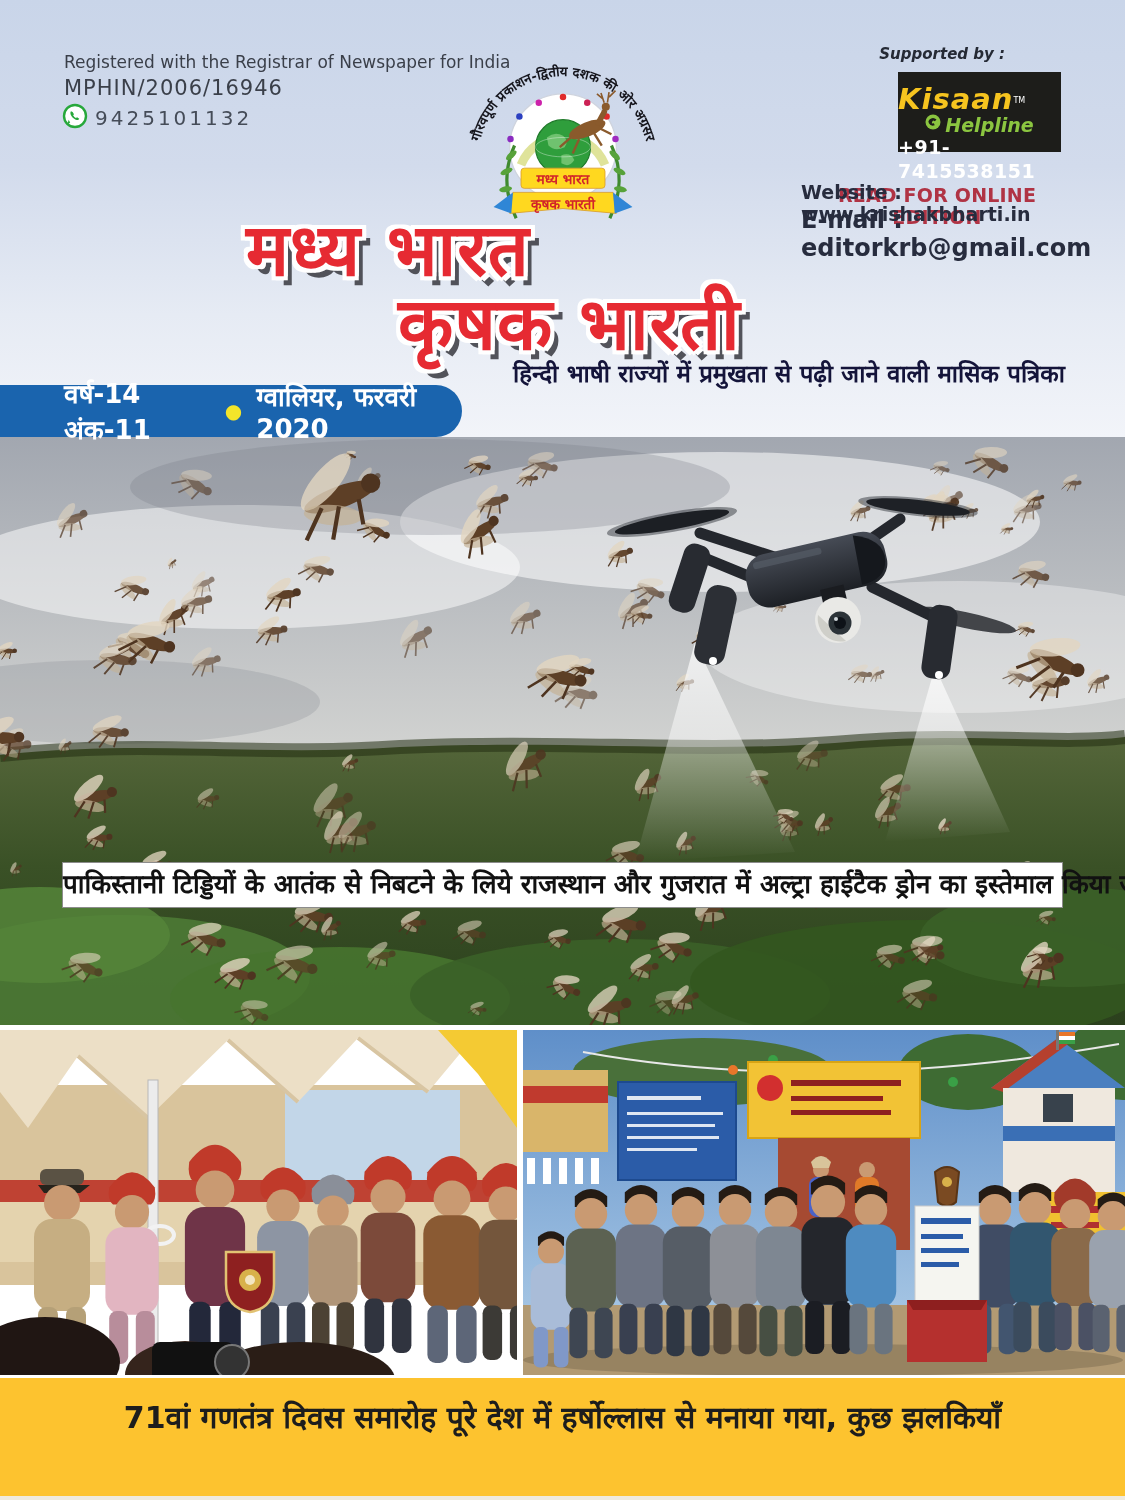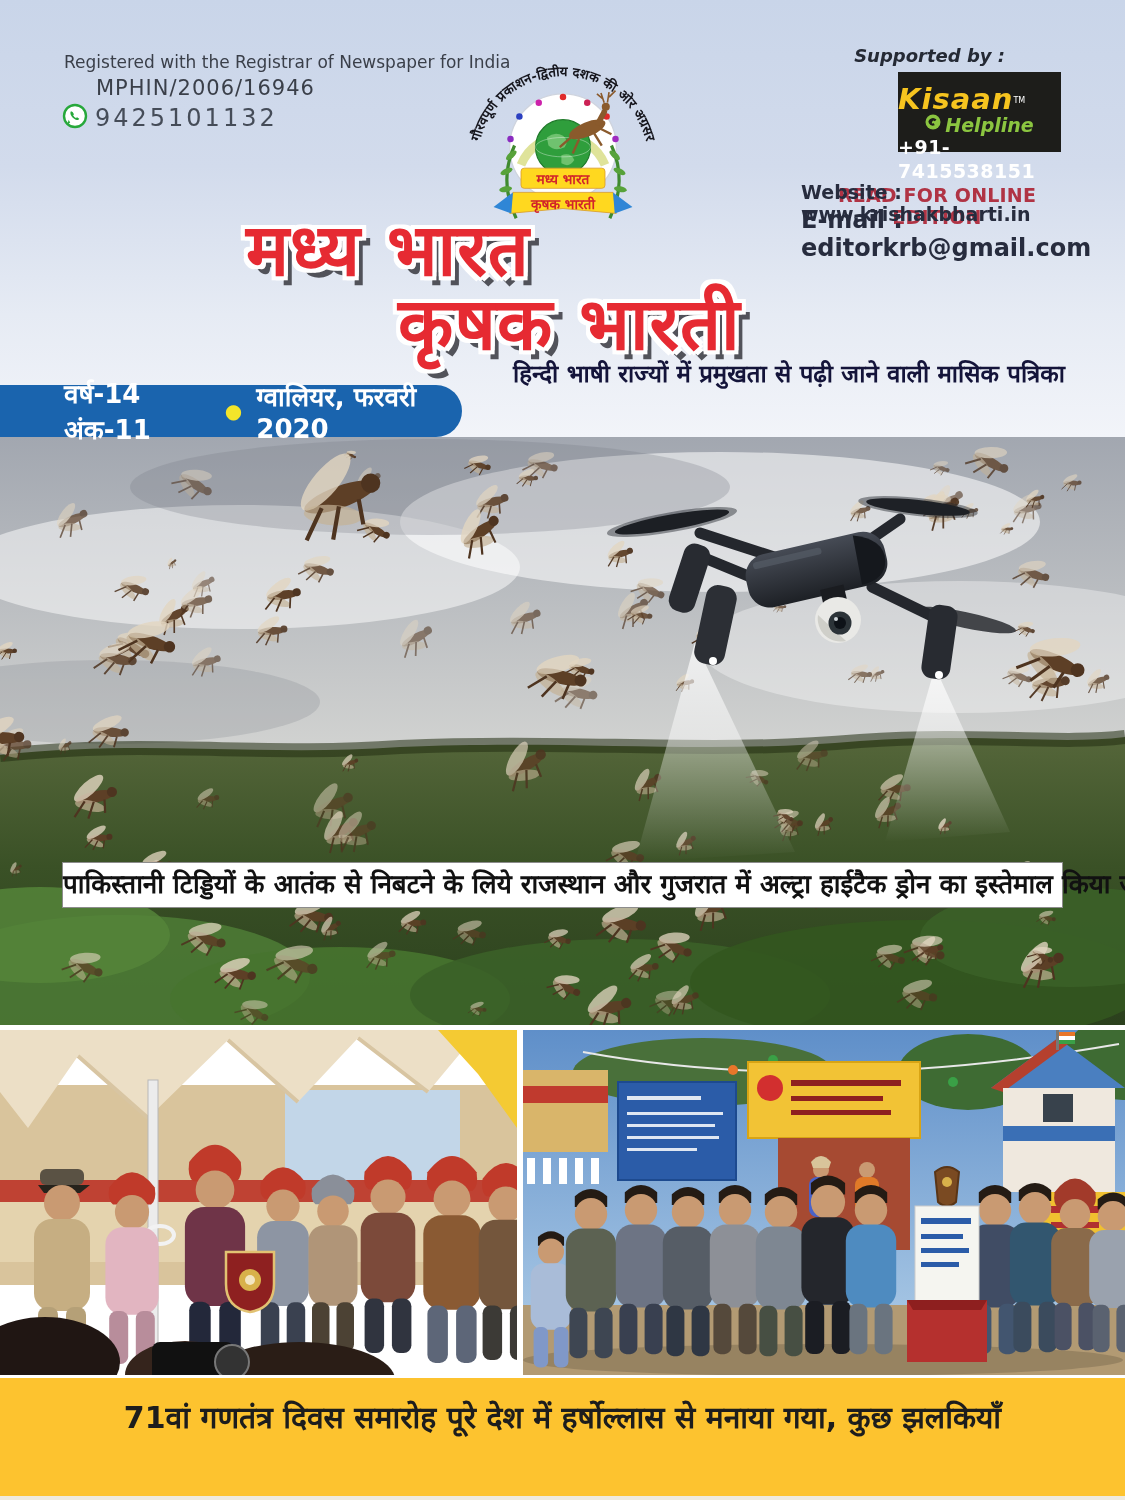--- a/index.html
+++ b/index.html
@@ -2,25 +2,25 @@
 <html><head>
 <meta charset="utf-8">
 <style>
   html,body{margin:0;padding:0;background:#fff;}
   .page{position:relative;width:1125px;height:1500px;overflow:hidden;background:#fff;
         font-family:"DejaVu Sans",sans-serif;}
   
   .masthead{position:absolute;left:0;top:0;width:1125px;height:437px;
     background:linear-gradient(180deg,#c9d5e9 0%,#d2dbec 38%,#e6ebf4 72%,#f2f4f9 100%);}
   .reg-line1{position:absolute;left:64px;top:52px;font-size:17px;color:#3a3f49;font-weight:500;}
-  .reg-line2{position:absolute;left:64px;top:76px;font-size:21px;color:#3a3f49;font-weight:500;letter-spacing:1px;margin-left:32px;}
+  .reg-line2{position:absolute;left:64px;top:76px;font-size:21px;color:#3a3f49;font-weight:500;letter-spacing:1px;}
   .wa-row{position:absolute;left:62px;top:103px;display:flex;align-items:center;gap:7px;}
-  .wa-num{font-size:24px;color:#454c58;letter-spacing:3px;font-weight:500;}
+  .wa-num{font-size:20px;color:#454c58;letter-spacing:3px;font-weight:500;}
   .logo-wrap{position:absolute;left:443px;top:26px;width:240px;height:210px;}
-  .supported{position:absolute;right:120px;top:45px;font-size:18px;font-style:italic;font-weight:600;color:#252a35;}
+  .supported{position:absolute;right:120px;top:45px;font-size:15px;font-style:italic;font-weight:600;color:#252a35;}
   .kisaan-box{position:absolute;right:64px;top:72px;width:163px;height:80px;background:#1d1d1a;
     text-align:left;padding-top:13px;box-sizing:border-box;}
   .k-brand{font-size:29px;font-weight:bold;font-style:italic;color:#f6c41f;line-height:29px;letter-spacing:1px;}
   .k-tm{font-size:8px;color:#fff;vertical-align:super;font-style:normal;}
   .k-sub-row{display:flex;justify-content:center;align-items:center;gap:4px;line-height:20px;}
   .k-sub{font-size:19px;font-weight:bold;color:#8bc540;font-style:italic;}
   .k-phone{font-size:19px;font-weight:bold;color:#fff;letter-spacing:.5px;line-height:24px;}
   .online-note{position:absolute;right:64px;top:156px;width:248px;text-align:center;
     font-size:19px;font-weight:bold;color:#b03344;letter-spacing:.2px;margin-top:28px;}
   .site-line{position:absolute;right:64px;top:181px;width:260px;text-align:left;font-size:19px;font-weight:bold;color:#272c3e;margin-left:7px;}

